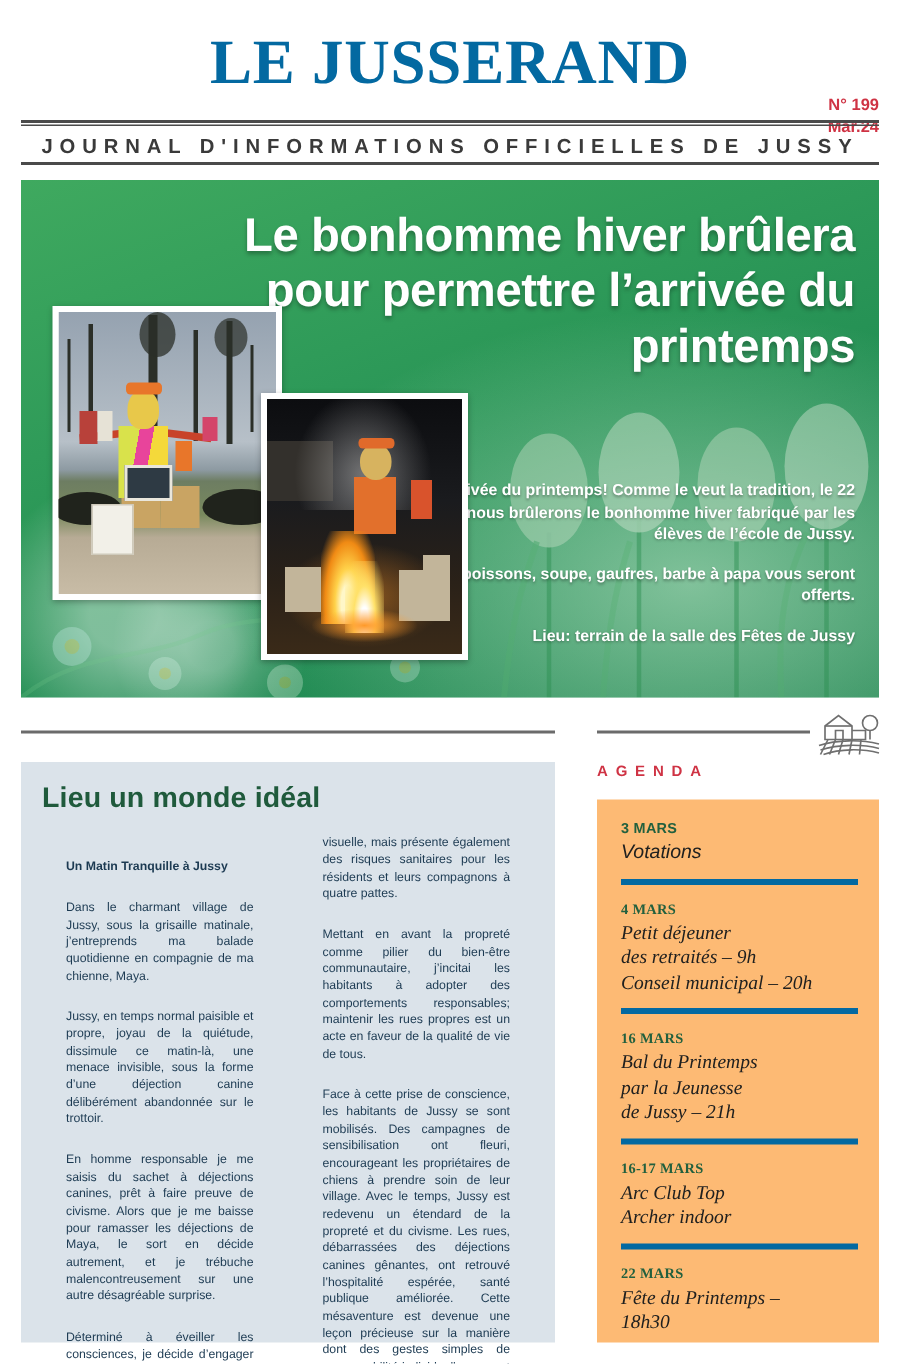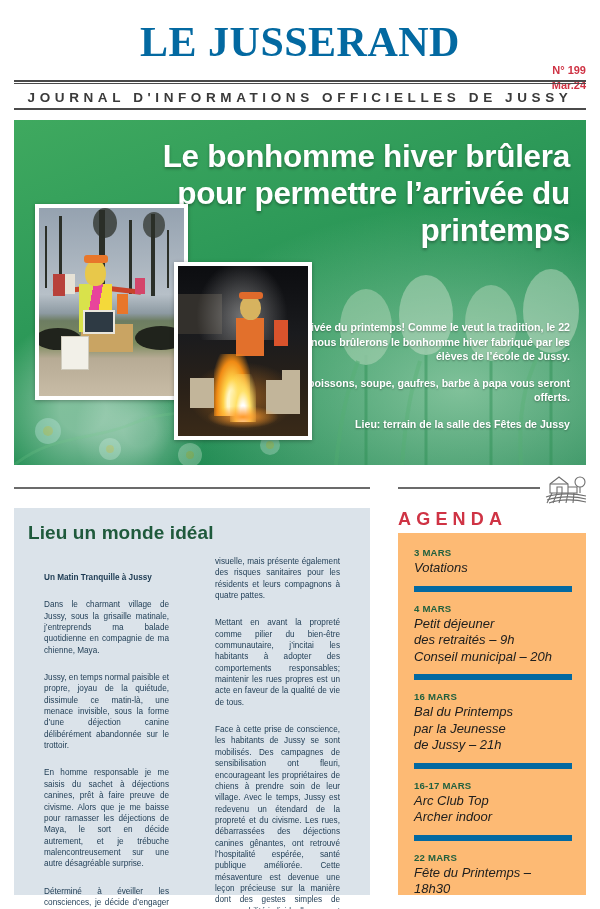--- a/index.html
+++ b/index.html
@@ -143,28 +143,28 @@
   .article p.lead-title{font-weight:700;text-align:left;}
   .byline{
     margin-top:11px;font-size:8.2px;line-height:11.35px;color:#13324a;
     break-inside:avoid;
   }
   .byline b{font-weight:700;}
 
   
   .agenda-title{
     position:absolute;left:398px;top:509px;
-    color:#cf3344;font-size:18px;font-weight:700;letter-spacing:5.2px;text-align:right;
+    color:#cf3344;font-size:10px;font-weight:700;letter-spacing:5.2px;text-align:right;
   }
   .agenda{
     position:absolute;left:398px;top:533px;width:188px;height:362px;
     background:#fdba74;box-sizing:border-box;padding:14px 14px 0 16px;
   }
   .ag-item{padding-bottom:9px;}
-  .ag-item + .ag-item{border-top:6px solid #0369a1;padding-top:11px;}
+  .ag-item + .ag-item{border-top:4px solid #0369a1;padding-top:11px;font-family:Liberation Serif, serif;}
   .ag-date{color:#22603e;font-size:9.6px;font-weight:700;letter-spacing:.2px;margin-bottom:2px;}
   .ag-name{color:#20201f;font-size:13px;line-height:16.5px;font-style:italic;}
 </style>
 </head>
 <body>
 
 <div class="page">
 
   <div class="masthead">
 

